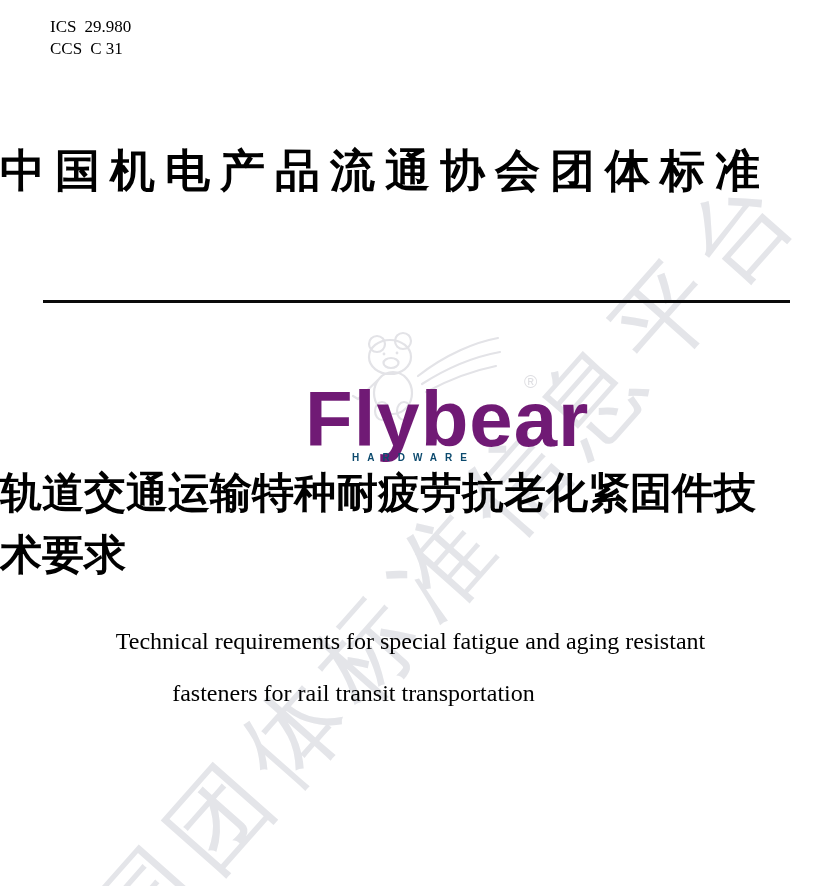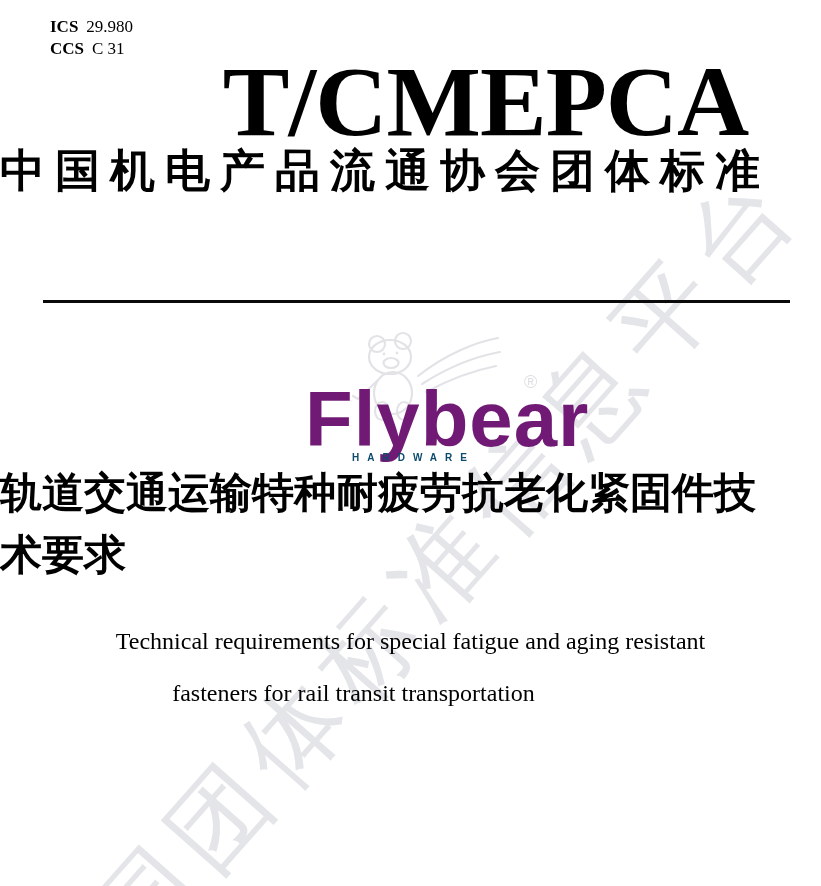--- a/index.html
+++ b/index.html
@@ -62,21 +62,21 @@
   }
   
   .content { position: absolute; inset: 0; z-index: 2; }
   .meta-block {
     position: absolute;
     left: 50px;
     top: 16px;
     font-size: 17px;
     line-height: 22px;
   }
-  .meta-label { font-weight: bold; }
+  .meta-label { font-weight: normal; }
   .meta-value { margin-left: 8px; }
   .doc-code {
     position: absolute;
     left: 0;
     top: 52px;
     width: 100%;
     padding-left: 150px;
     text-align: center;
     font-size: 100px;
     font-weight: bold;
@@ -179,21 +179,20 @@
 
     <div class="meta-block">
       <div>
         <span class="meta-label">ICS</span><span class="meta-value">29.980</span>
       </div>
       <div>
         <span class="meta-label">CCS</span><span class="meta-value">C 31</span>
       </div>
     </div>
 
-    <div class="doc-code">T/CMEPCA</div>
 
     <div class="assoc-line">中国机电产品流通协会团体标准</div>
 
 
     <div class="head-rule"></div>
 
     <div class="title-zh">
       <div>轨道交通运输特种耐疲劳抗老化紧固件技</div>
       <div>术要求</div>
     </div>

